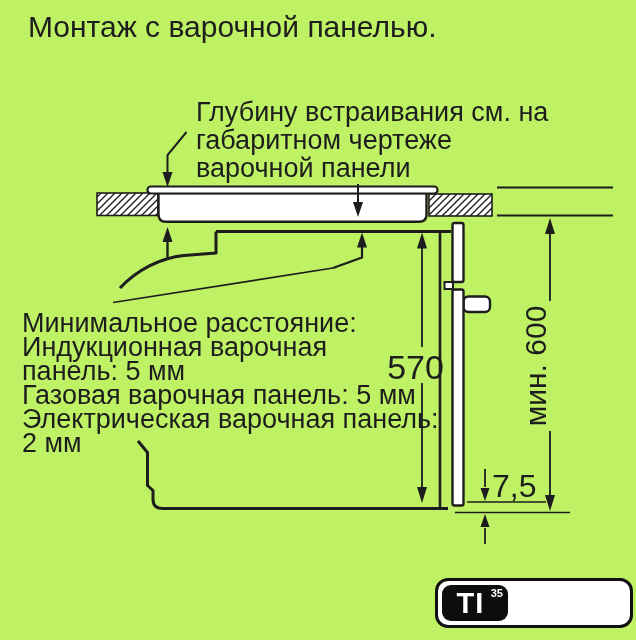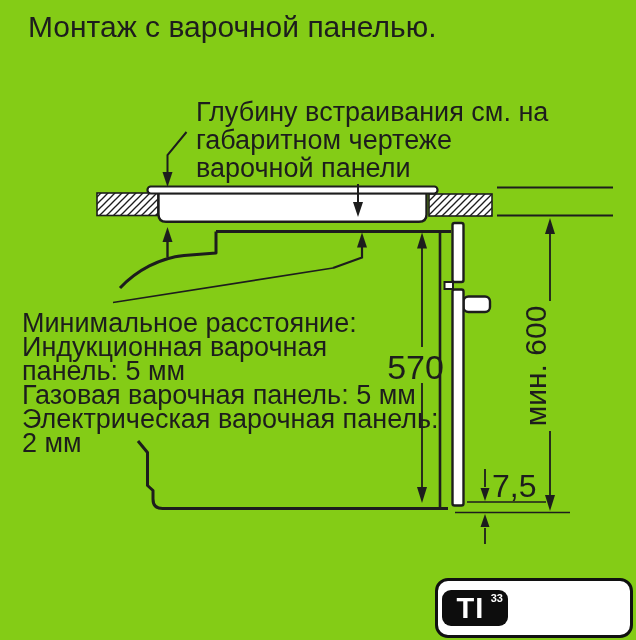--- a/index.html
+++ b/index.html
@@ -1,27 +1,27 @@
 <!DOCTYPE html>
 <html><head>
 <meta charset="utf-8">
 <style>
   html,body{margin:0;padding:0;background:#fff;}
   .screen{
-    position:relative;width:636px;height:640px;background:#84cc16;
+    position:relative;width:636px;height:640px;background:#bef264;
     font-family:"Liberation Sans",sans-serif;color:#1d1d1d;overflow:hidden;
   }
   .title{
     position:absolute;left:28px;top:10px;margin:0;
     font-size:30px;font-weight:400;line-height:34px;color:#1d1d1d;white-space:nowrap;
   }
   svg.diagram{position:absolute;left:0;top:0;}
   svg.diagram text{fill:#1d1d1d;font-family:"Liberation Sans",sans-serif;}
   .logo{
-    position:absolute;left:435px;top:578px;width:198px;height:60px;
+    position:absolute;left:435px;top:578px;width:198px;height:50px;
     border:3px solid #101010;border-radius:13px;background:#fff;
     box-sizing:border-box;display:flex;align-items:center;padding-left:4px;gap:6px;
   }
   .logo-badge{
     position:relative;width:66px;height:36px;background:#0d0d0d;border-radius:9px;
     display:flex;align-items:center;justify-content:center;color:#fff;flex:0 0 auto;
   }
   .logo-brand{font-size:29px;font-weight:700;line-height:1;padding-right:9px;letter-spacing:1px;}
   .logo-sup{position:absolute;top:3px;right:5px;font-size:11px;font-weight:700;line-height:1;}
   .logo-suffix{font-size:31px;font-weight:400;letter-spacing:2px;color:#161616;line-height:1;white-space:nowrap;}
@@ -116,17 +116,17 @@
       <text x="22" y="380">панель: 5 мм</text>
       <text x="22" y="404">Газовая варочная панель: 5 мм</text>
       <text x="22" y="428">Электрическая варочная панель:</text>
       <text x="22" y="452">2 мм</text>
     </g>
   </svg>
 
   <div class="logo">
     <div class="logo-badge">
       <span class="logo-brand">TI</span>
-      <span class="logo-sup">33</span>
+      <span class="logo-sup">35</span>
     </div>
   </div>
 
 </div>
 
 </body></html>

